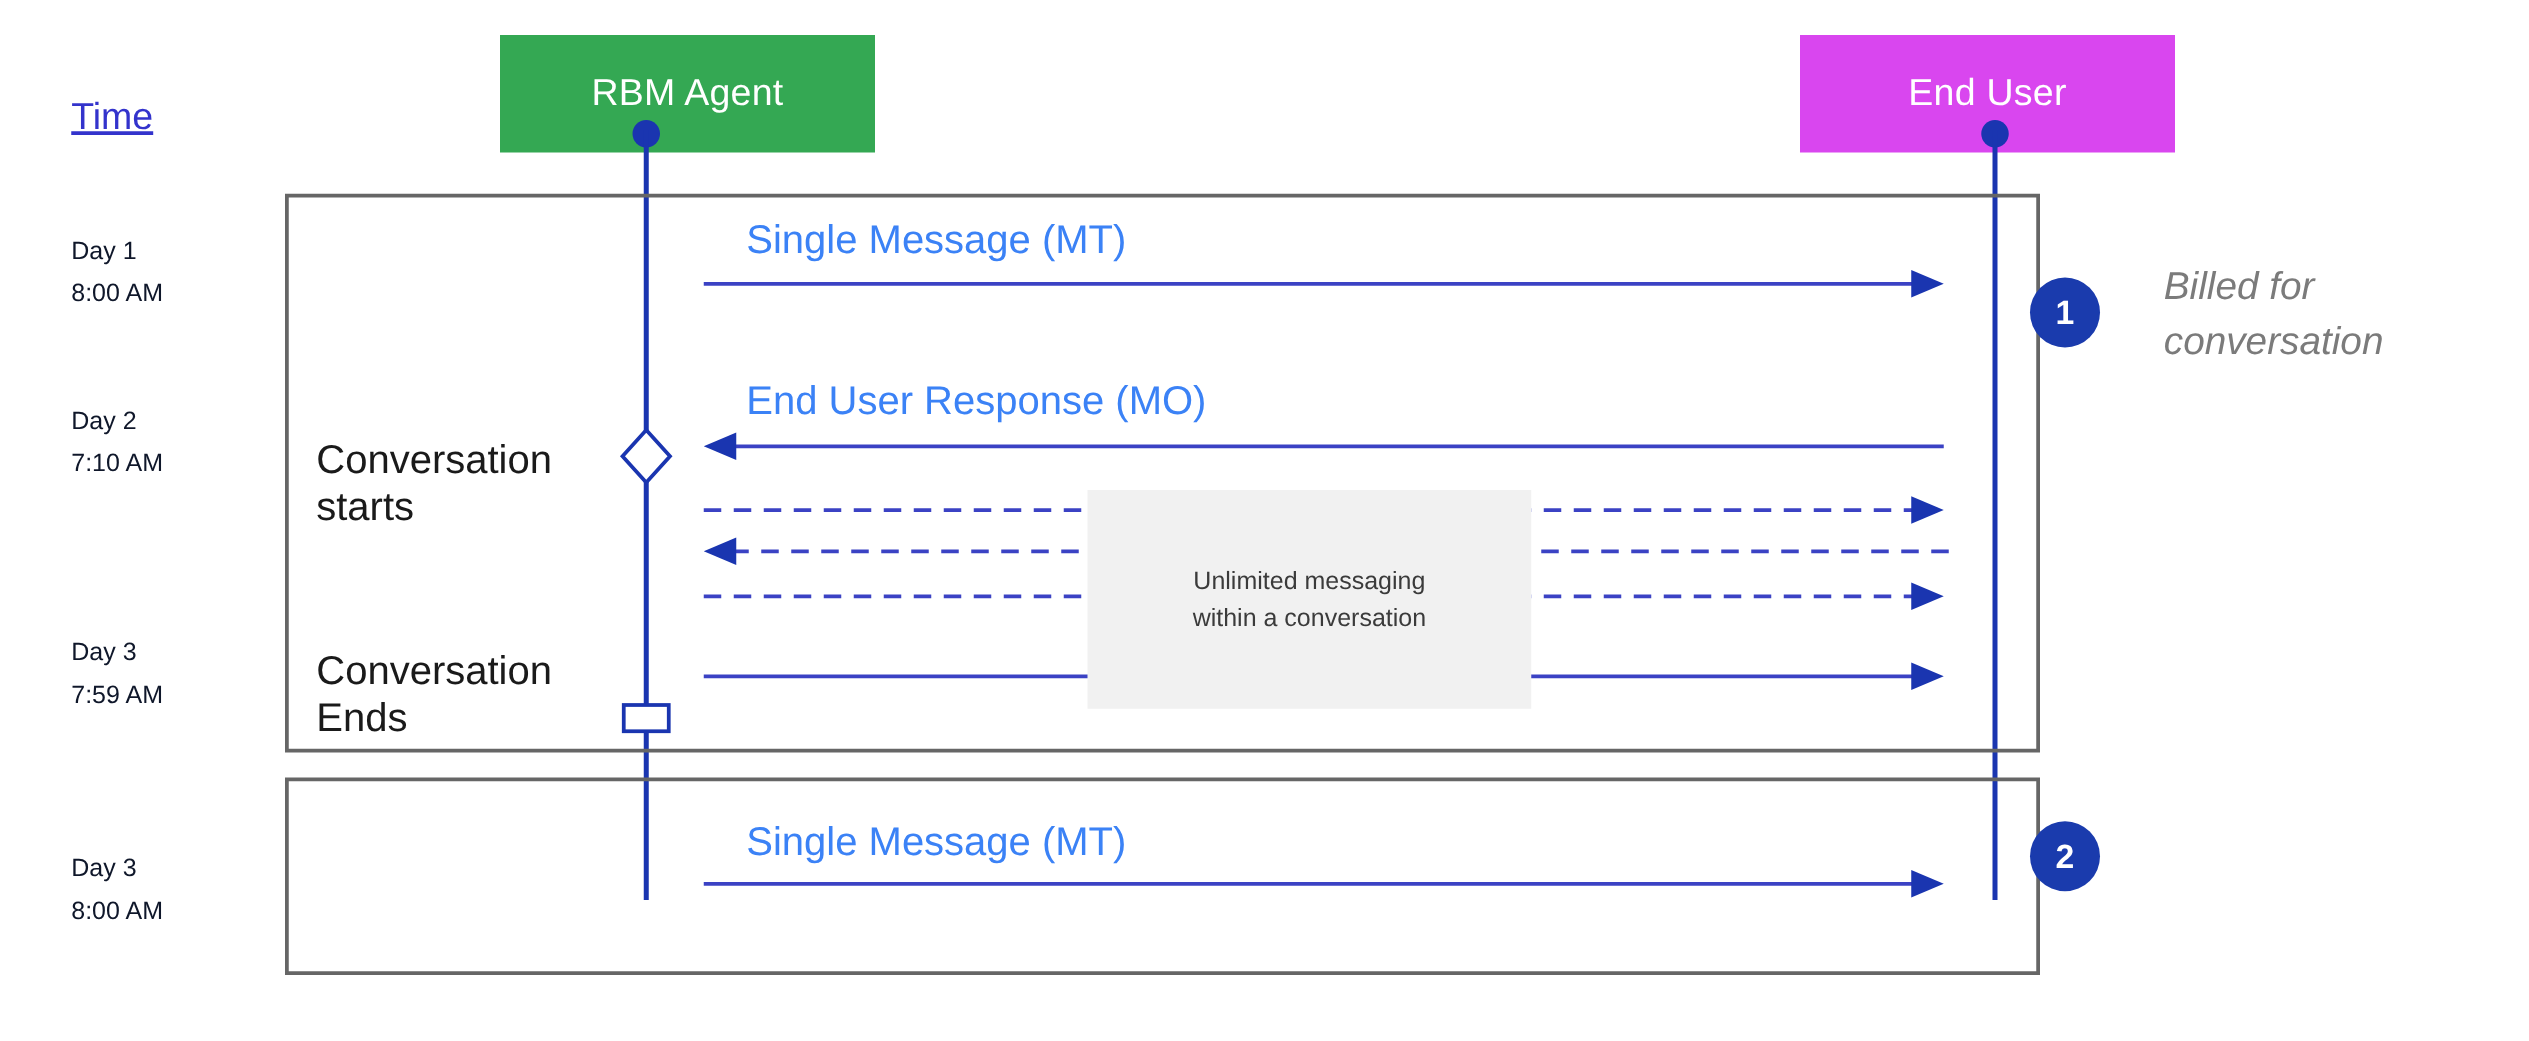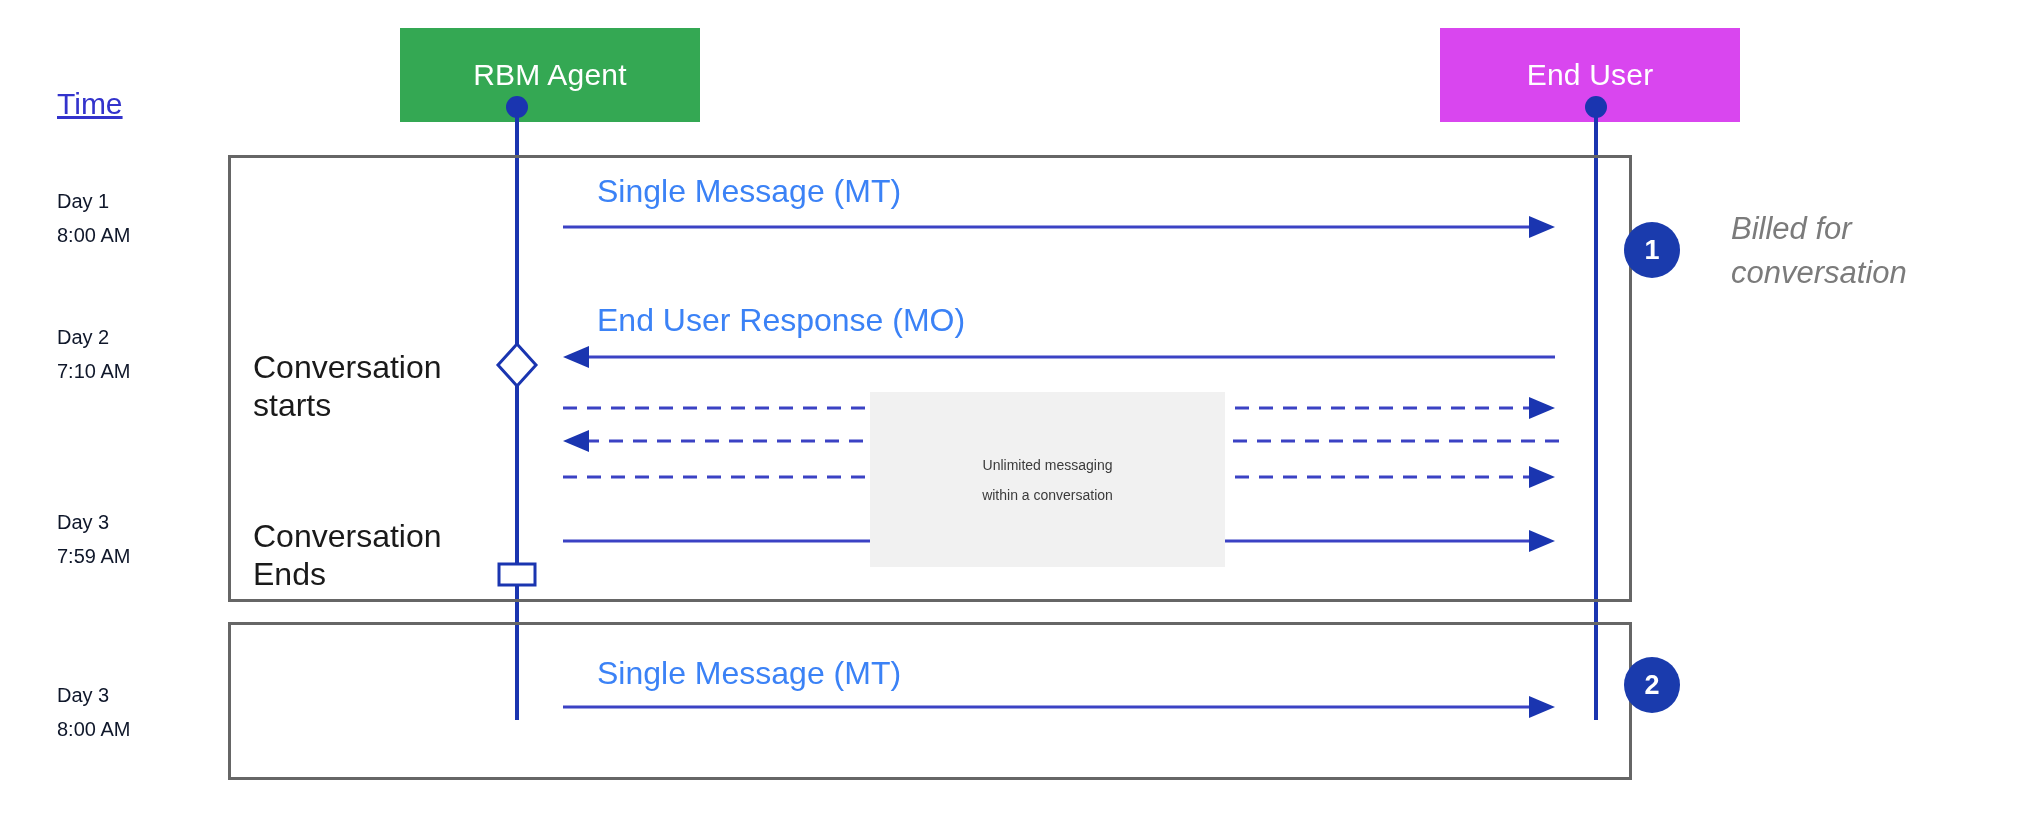--- a/index.html
+++ b/index.html
@@ -26,38 +26,38 @@
   
   .time-head{color:#3333cc;font-size:30px;text-decoration:underline;}
   .time-label{color:#0f172a;font-size:20px;line-height:34px;white-space:pre-line;}
 
   
   .blk-label{color:#1a1a1a;font-size:32px;line-height:38px;white-space:pre-line;}
   .msg-label{color:#3b82f6;font-size:32px;white-space:nowrap;}
 
   
   .note-box{background:#f1f1f1;display:flex;align-items:center;justify-content:center;}
-  .note-text{color:#3b3b3b;font-size:14px;line-height:30px;text-align:center;white-space:pre-line;}
+  .note-text{color:#3b3b3b;font-size:20px;line-height:30px;text-align:center;white-space:pre-line;}
 
   
   .badge{
     width:56px;height:56px;border-radius:50%;background:#1a3bad;
     color:#ffffff;font-size:27px;font-weight:bold;
     display:flex;align-items:center;justify-content:center;
   }
   .billed-text{color:#7b7b7b;font-size:31px;line-height:44px;white-space:pre-line;}
 
   svg{overflow:visible;}
 </style>
 </head>
 <body>
 
 <div id="stage">
 
-  <div class="abs time-head" style="left:57px;top:77px;margin-top:10px;">Time</div>
+  <div class="abs time-head" style="left:57px;top:77px;">Time</div>
 
   <div class="abs time-label" style="left:57px;top:184px;">Day 1
 8:00 AM</div>
   <div class="abs time-label" style="left:57px;top:320px;">Day 2
 7:10 AM</div>
   <div class="abs time-label" style="left:57px;top:505px;">Day 3
 7:59 AM</div>
   <div class="abs time-label" style="left:57px;top:678px;">Day 3
 8:00 AM</div>
 

